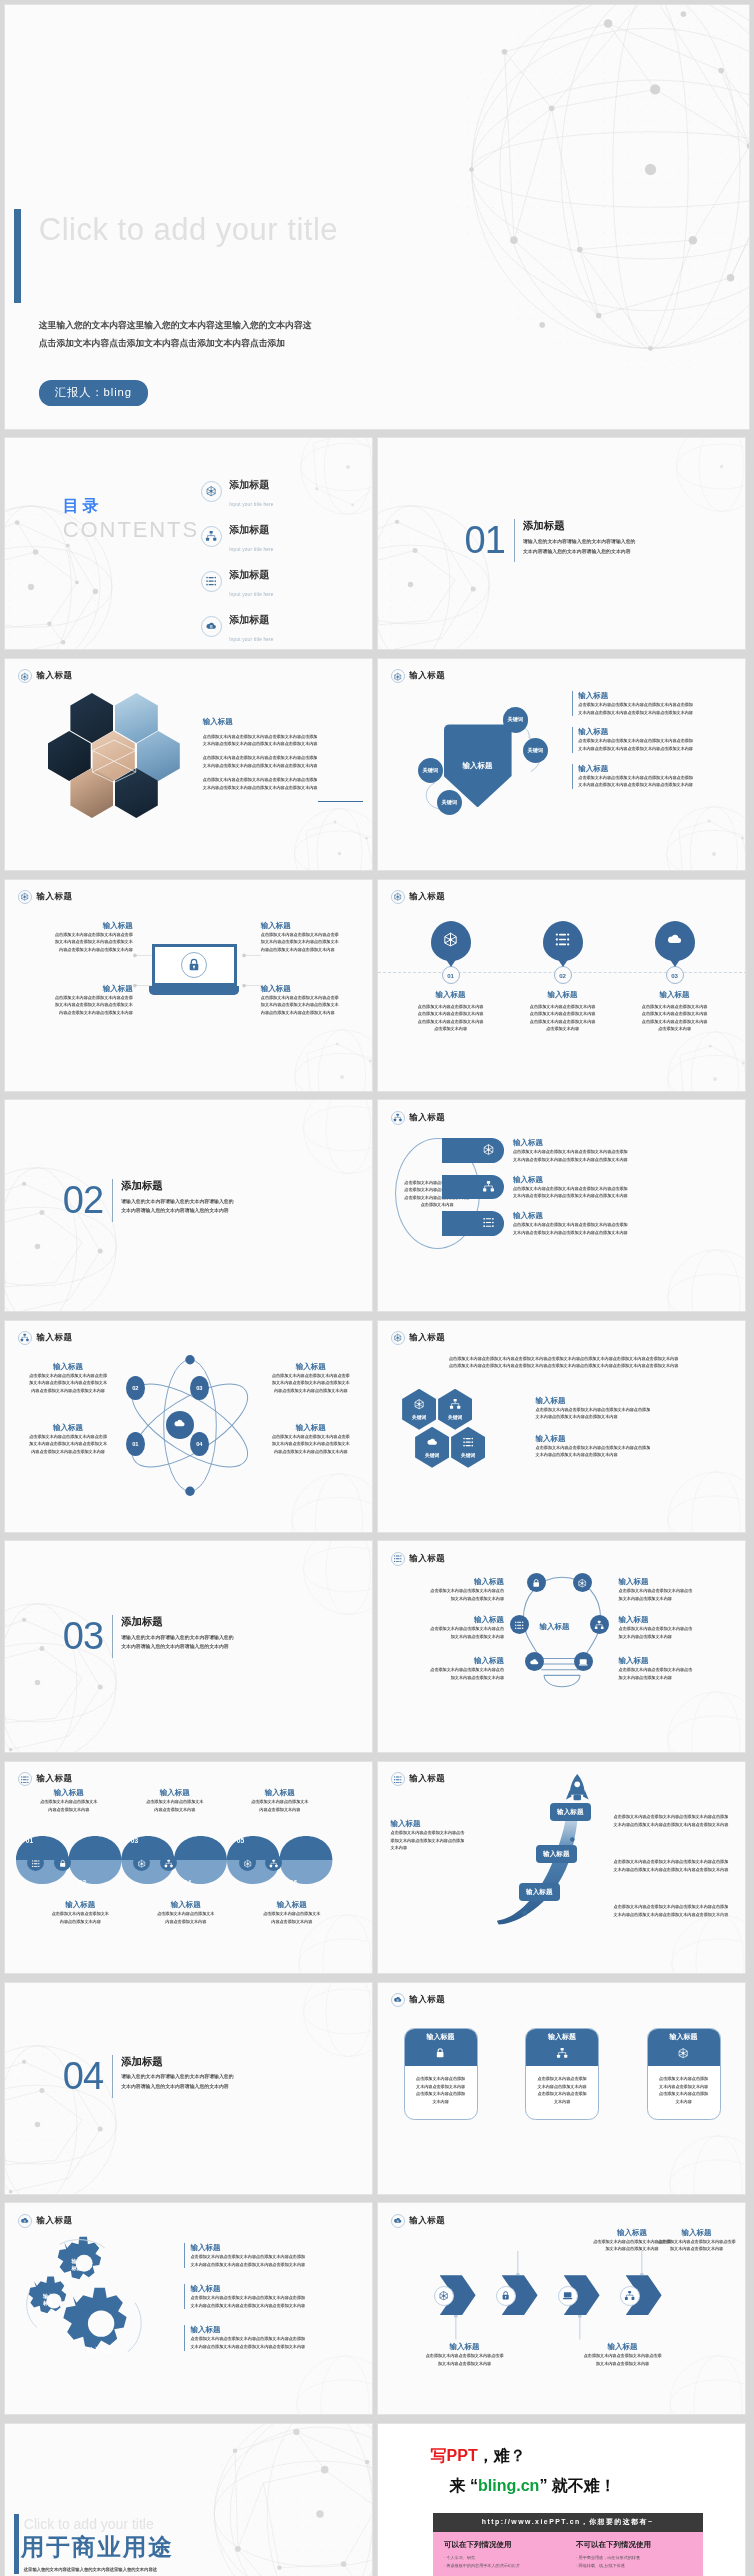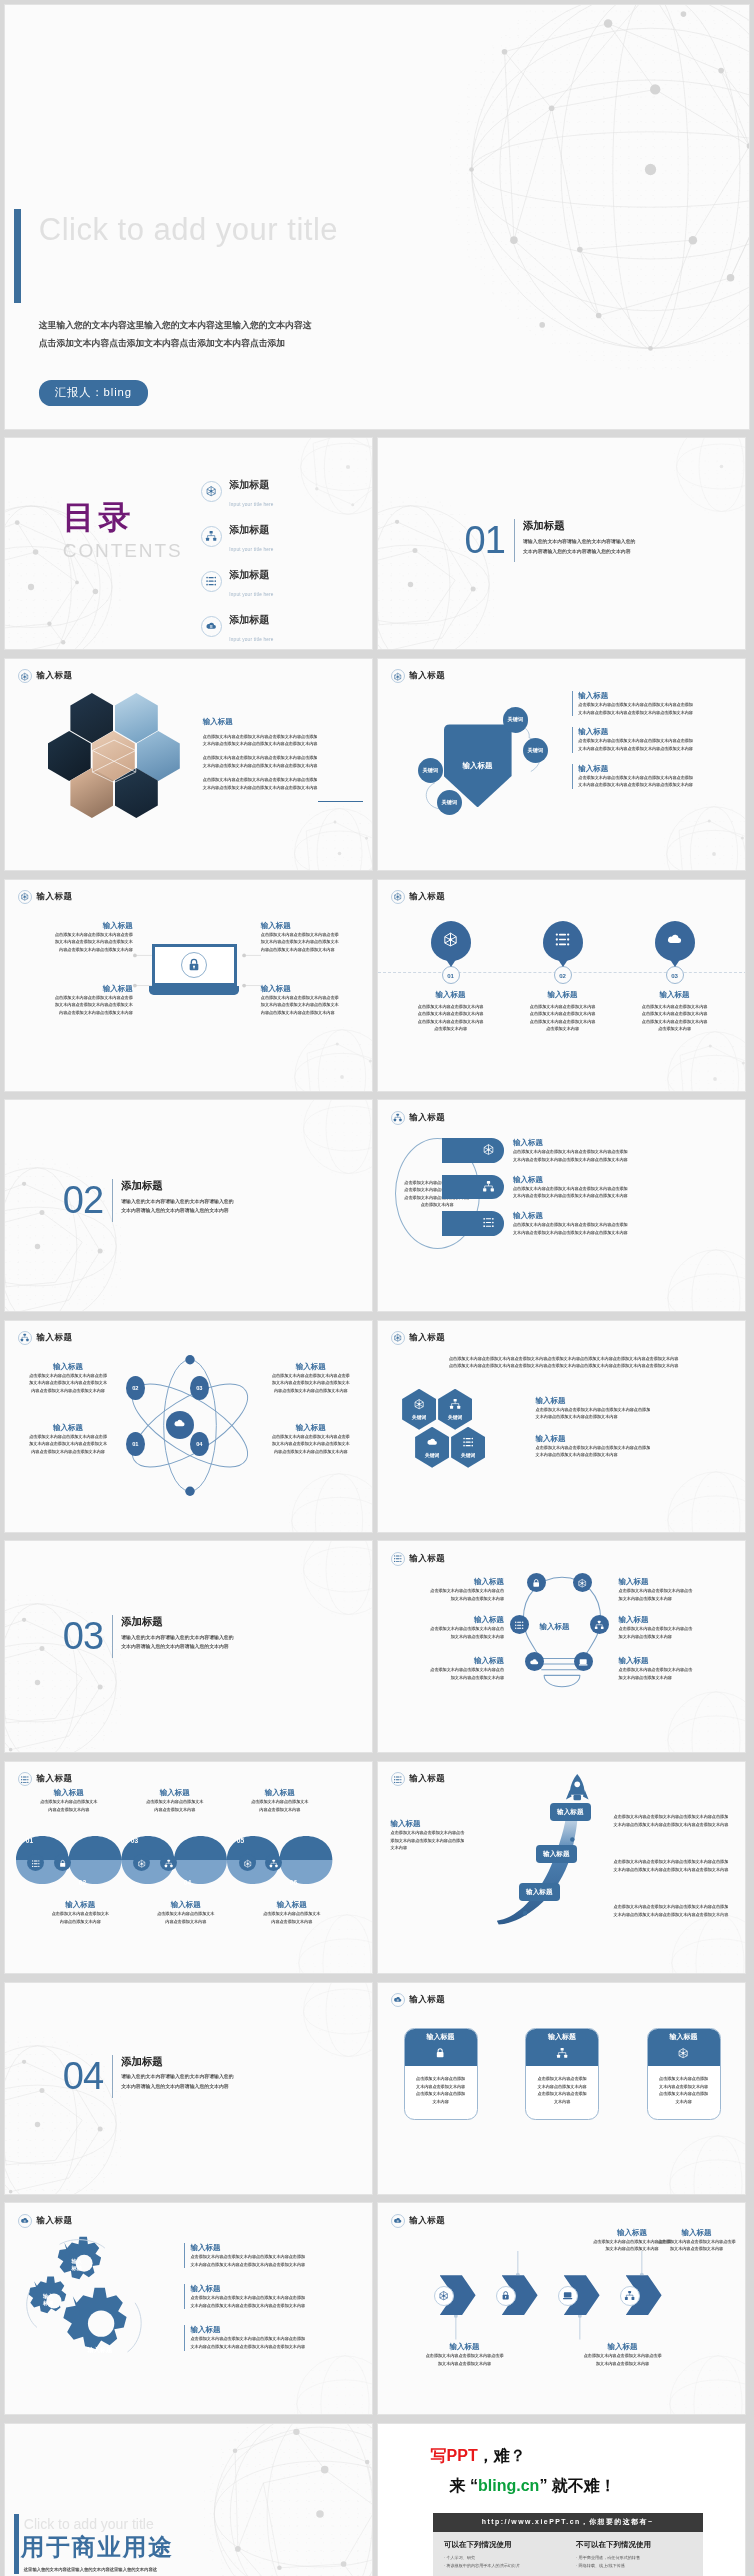--- a/index.html
+++ b/index.html
@@ -35,22 +35,22 @@
 
   
   .cover-bar { position:absolute; left:9.4px; top:204px; width:6.6px; height:94px; background:#3d6f9c; }
   .cover-eng { position:absolute; left:34px; top:207px; font-size:31px; color:#e0e0e0; letter-spacing:0.5px; font-weight:300;}
   .cover-cn  { position:absolute; left:28px; top:241px; font-size:49px; color:#3b6e9e; font-weight:700; letter-spacing:3.8px;}
   .cover-desc{ position:absolute; left:34px; top:311px; width:349px; font-size:8.8px; color:#4a4a4a; line-height:2.1; font-weight:bold;}
   .cover-pill{ position:absolute; left:34px; top:375px; background:#3b6e9e; color:#fff;
                font-size:11.3px; padding:5.7px 16px; border-radius:12.3px; letter-spacing:0.9px;}
 
   
-  .toc-cn  { font-size:32px; color:#701a75; font-weight:700; letter-spacing:3.8px;}
-  .toc-en  { font-size:19px; color:#d6d6d6; letter-spacing:1.9px; }
+  .toc-cn  { font-size:16px; color:#3b82f6; font-weight:700; letter-spacing:3.8px;}
+  .toc-en  { font-size:22px; color:#d6d6d6; letter-spacing:1.9px; }
   .toc-item{ display:flex; align-items:center; gap:7.5px; margin-bottom:10.4px;}
   .toc-ic  { width:21px;height:21px;border:0.9px solid #bcd0e2;border-radius:50%;
              display:flex;align-items:center;justify-content:center;color:#3b6e9e;}
   .toc-t1  { font-size:10px; color:#333; font-weight:bold; line-height:1.25;}
   .toc-t2  { font-size:4.7px; color:#9fb3c6; letter-spacing:0.2px;}
 
   
   .sec-num { font-size:38px; color:#3b6e9e; font-weight:300; letter-spacing:-0.9px;}
   .sec-line{ width:0.9px; background:#8fa9c2; align-self:stretch; margin:0 8.5px;}
   .sec-t   { font-size:10.4px; color:#222; font-weight:bold; margin-bottom:3.8px;}
@@ -124,21 +124,21 @@
 
   
   .promo{ background:#fff; }
   .promo-l1{ position:absolute; left:53px; top:22.6px; font-size:16px; font-weight:bold; color:#111;}
   .promo-l1 b{ color:#e8191b; }
   .promo-l2{ position:absolute; left:72px; top:52px; font-size:16px; font-weight:bold; color:#111;}
   .promo-l2 b{ color:#0aa03c; }
   .promo-box{ position:absolute; left:55px; top:89px; width:270px; }
   .promo-bar{ background:#3a3a3a; color:#fff; font-size:6.9px; text-align:center;
               padding:4.7px 0; letter-spacing:1.5px; font-weight:bold;}
-  .promo-body{ background:#e5e5e5; padding:7.5px 11.3px; display:flex; gap:17px;align-items:flex-end;}
+  .promo-body{ background:#f9a8d4; padding:7.5px 11.3px; display:flex; gap:17px;align-items:flex-end;}
   .promo-h{ font-size:7.5px; font-weight:bold; color:#222; margin-bottom:4.7px;}
   .promo-li{ font-size:4.1px; color:#555; line-height:1.9;}
 </style>
 </head>
 <body>
 
 <svg width="0" height="0" style="position:absolute" aria-hidden="true">
   <symbol id="i-network" viewBox="0 0 24 24">
     <g fill="none" stroke="currentColor" stroke-width="1.4">
       <polygon points="12,3 20,8 20,17 12,21 4,17 4,8"></polygon>

